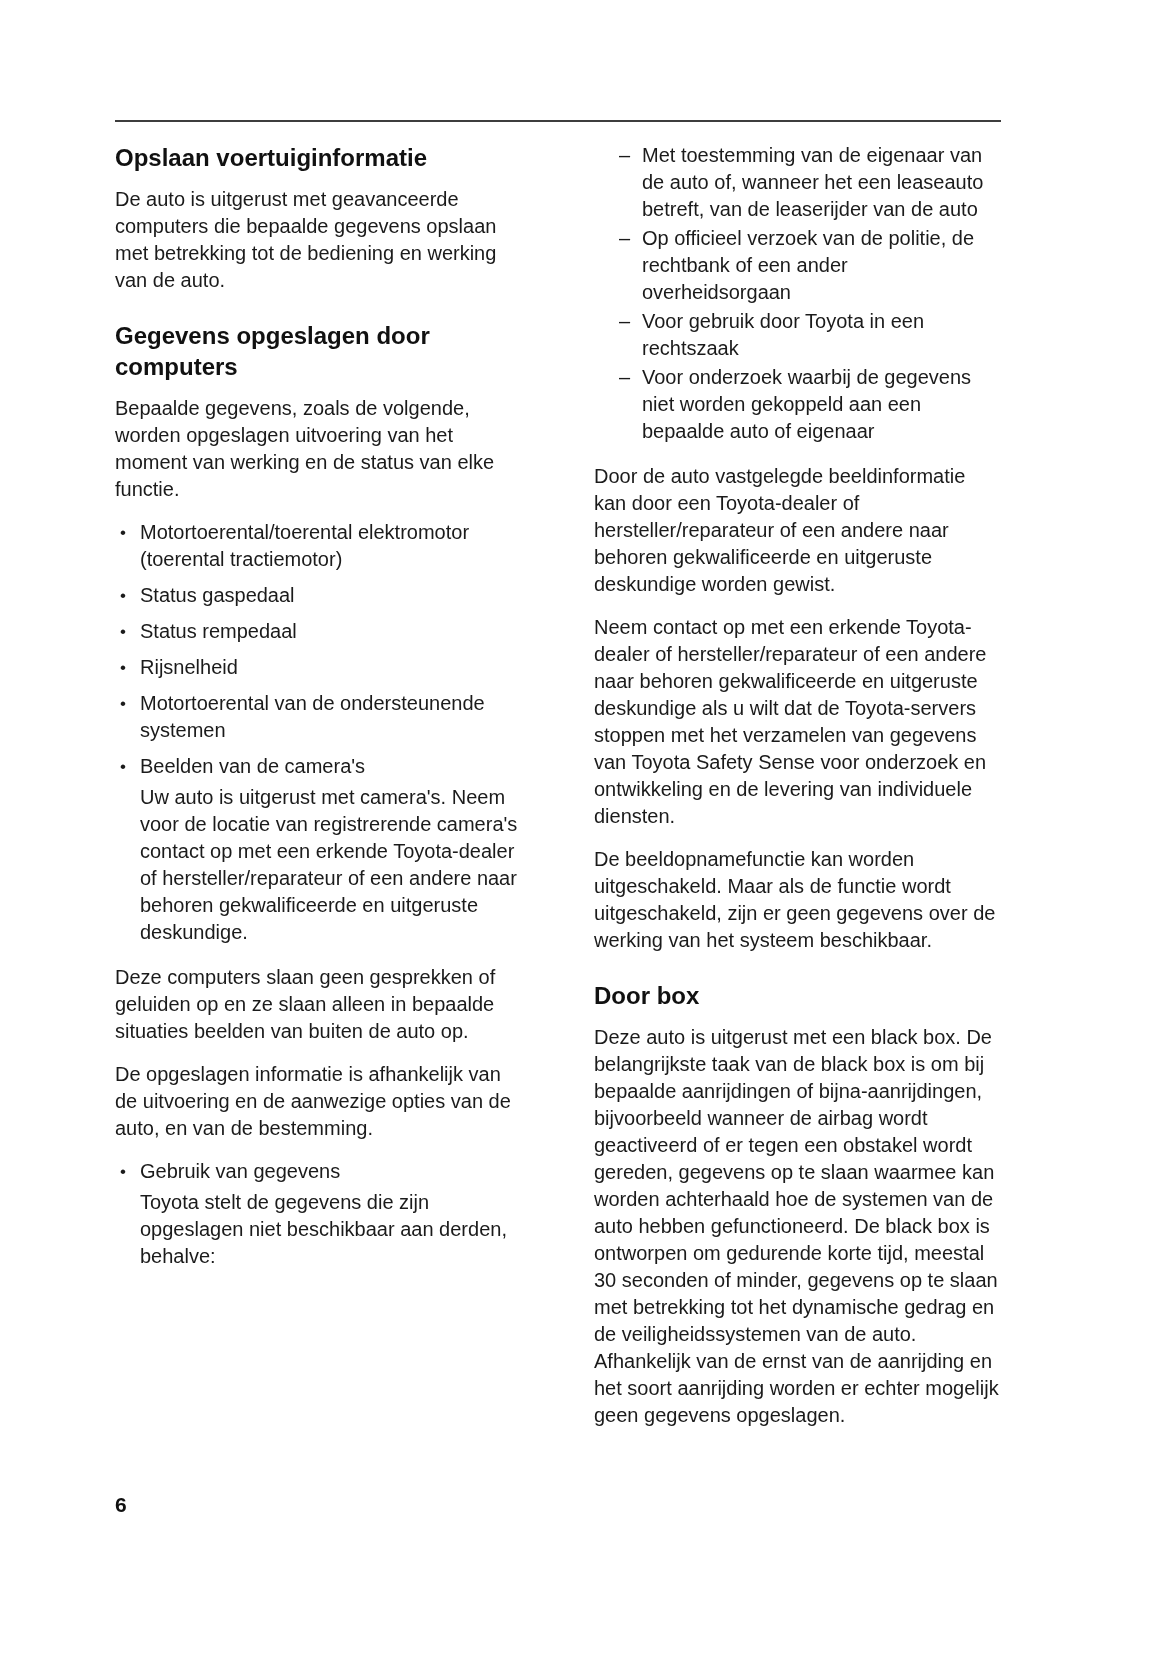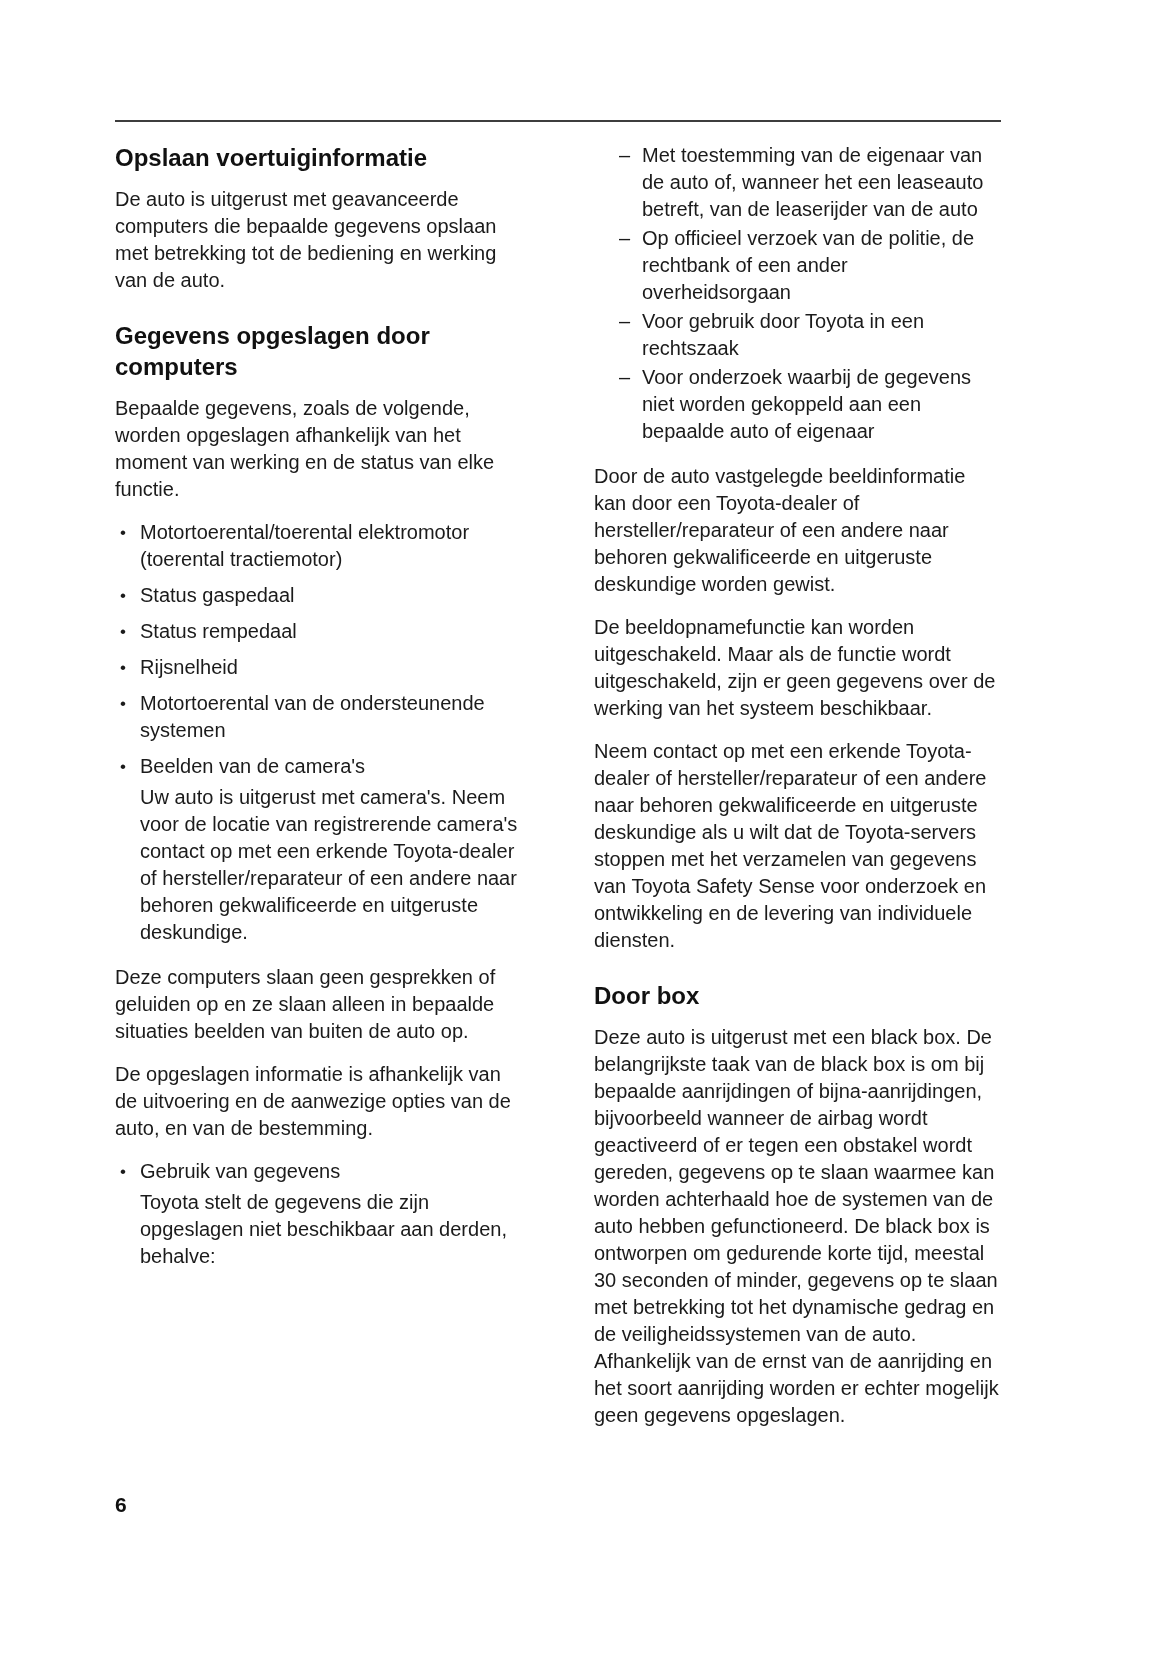--- a/index.html
+++ b/index.html
@@ -79,21 +79,21 @@
 
   <div class="top-rule"></div>
 
   <div class="columns">
 
     <div class="col">
       <h1 class="first">Opslaan voertuiginformatie</h1>
       <p class="body">De auto is uitgerust met geavanceerde computers die bepaalde gegevens opslaan met betrekking tot de bediening en werking van de auto.</p>
 
       <h1>Gegevens opgeslagen door computers</h1>
-      <p class="body">Bepaalde gegevens, zoals de volgende, worden opgeslagen afhankelijk van het moment van werking en de status van elke functie.</p>
+      <p class="body">Bepaalde gegevens, zoals de volgende, worden opgeslagen uitvoering van het moment van werking en de status van elke functie.</p>
 
       <ul class="bullets">
         <li>
           <span class="marker">•</span>
           <span>Motortoerental/toerental elektromotor (toerental tractiemotor)</span>
         </li>
         <li>
           <span class="marker">•</span>
           <span>Status gaspedaal</span>
         </li>
@@ -142,22 +142,22 @@
           <span class="marker">–</span>
           <span>Voor gebruik door Toyota in een rechtszaak</span>
         </li>
         <li>
           <span class="marker">–</span>
           <span>Voor onderzoek waarbij de gegevens niet worden gekoppeld aan een bepaalde auto of eigenaar</span>
         </li>
       </ul>
 
       <p class="body">Door de auto vastgelegde beeldinformatie kan door een Toyota-dealer of hersteller/reparateur of een andere naar behoren gekwalificeerde en uitgeruste deskundige worden gewist.</p>
+      <p class="body">Neem contact op met een erkende Toyota-dealer of hersteller/reparateur of een andere naar behoren gekwalificeerde en uitgeruste deskundige als u wilt dat de Toyota-servers stoppen met het verzamelen van gegevens van Toyota Safety Sense voor onderzoek en ontwikkeling en de levering van individuele diensten.</p>
       <p class="body">De beeldopnamefunctie kan worden uitgeschakeld. Maar als de functie wordt uitgeschakeld, zijn er geen gegevens over de werking van het systeem beschikbaar.</p>
-      <p class="body">Neem contact op met een erkende Toyota-dealer of hersteller/reparateur of een andere naar behoren gekwalificeerde en uitgeruste deskundige als u wilt dat de Toyota-servers stoppen met het verzamelen van gegevens van Toyota Safety Sense voor onderzoek en ontwikkeling en de levering van individuele diensten.</p>
 
       <h1>Door box</h1>
       <p class="body">Deze auto is uitgerust met een black box. De belangrijkste taak van de black box is om bij bepaalde aanrijdingen of bijna-aanrijdingen, bijvoorbeeld wanneer de airbag wordt geactiveerd of er tegen een obstakel wordt gereden, gegevens op te slaan waarmee kan worden achterhaald hoe de systemen van de auto hebben gefunctioneerd. De black box is ontworpen om gedurende korte tijd, meestal 30 seconden of minder, gegevens op te slaan met betrekking tot het dynamische gedrag en de veiligheidssystemen van de auto. Afhankelijk van de ernst van de aanrijding en het soort aanrijding worden er echter mogelijk geen gegevens opgeslagen.</p>
     </div>
 
   </div>
 
   <div class="page-number">6</div>
 
 </div>

